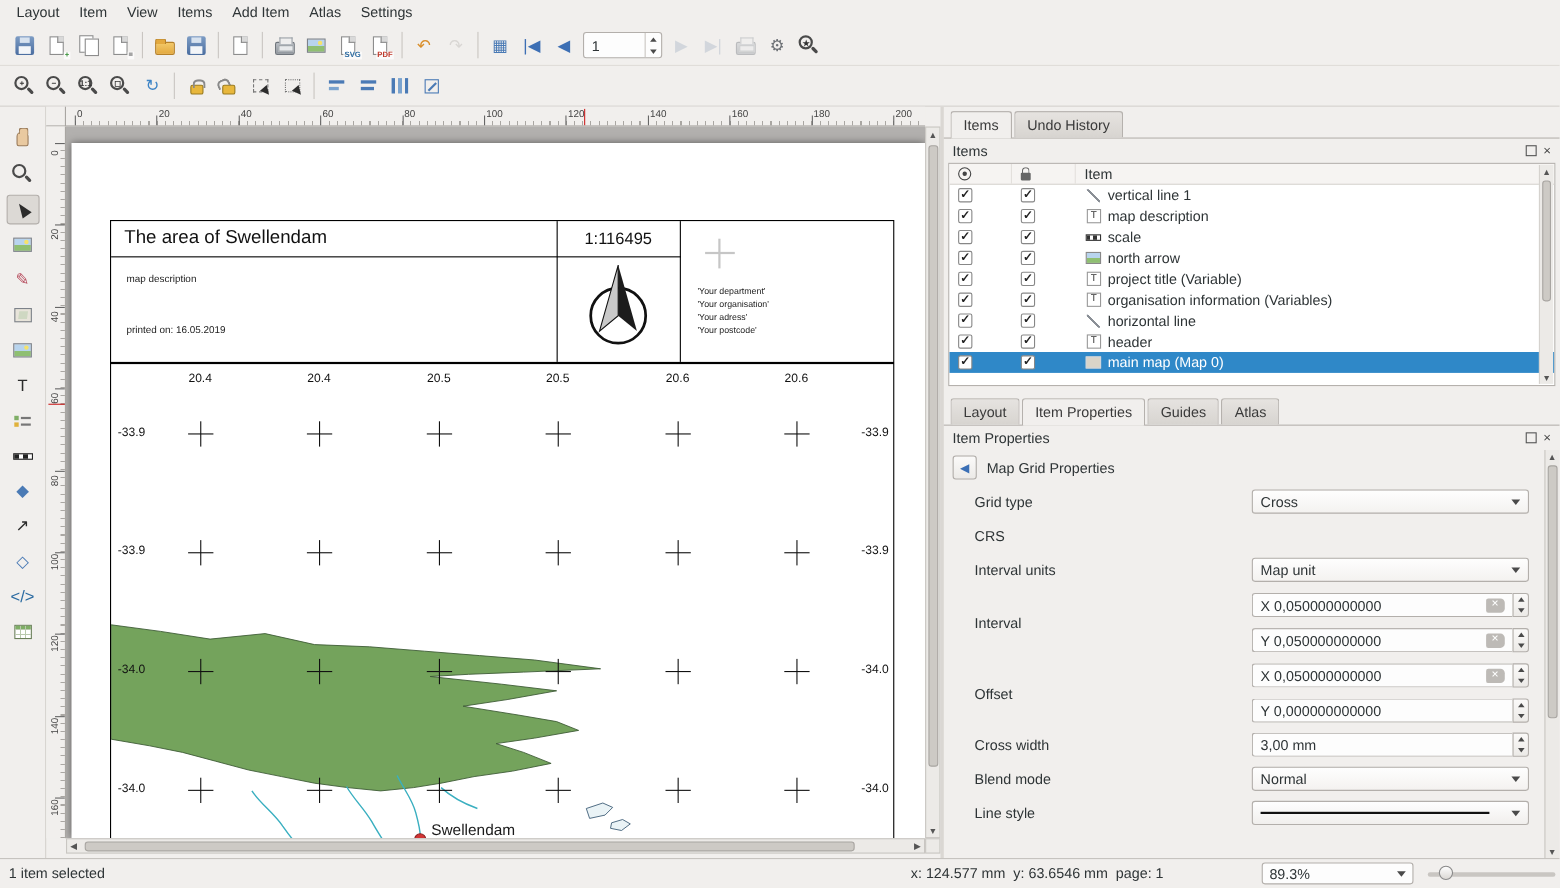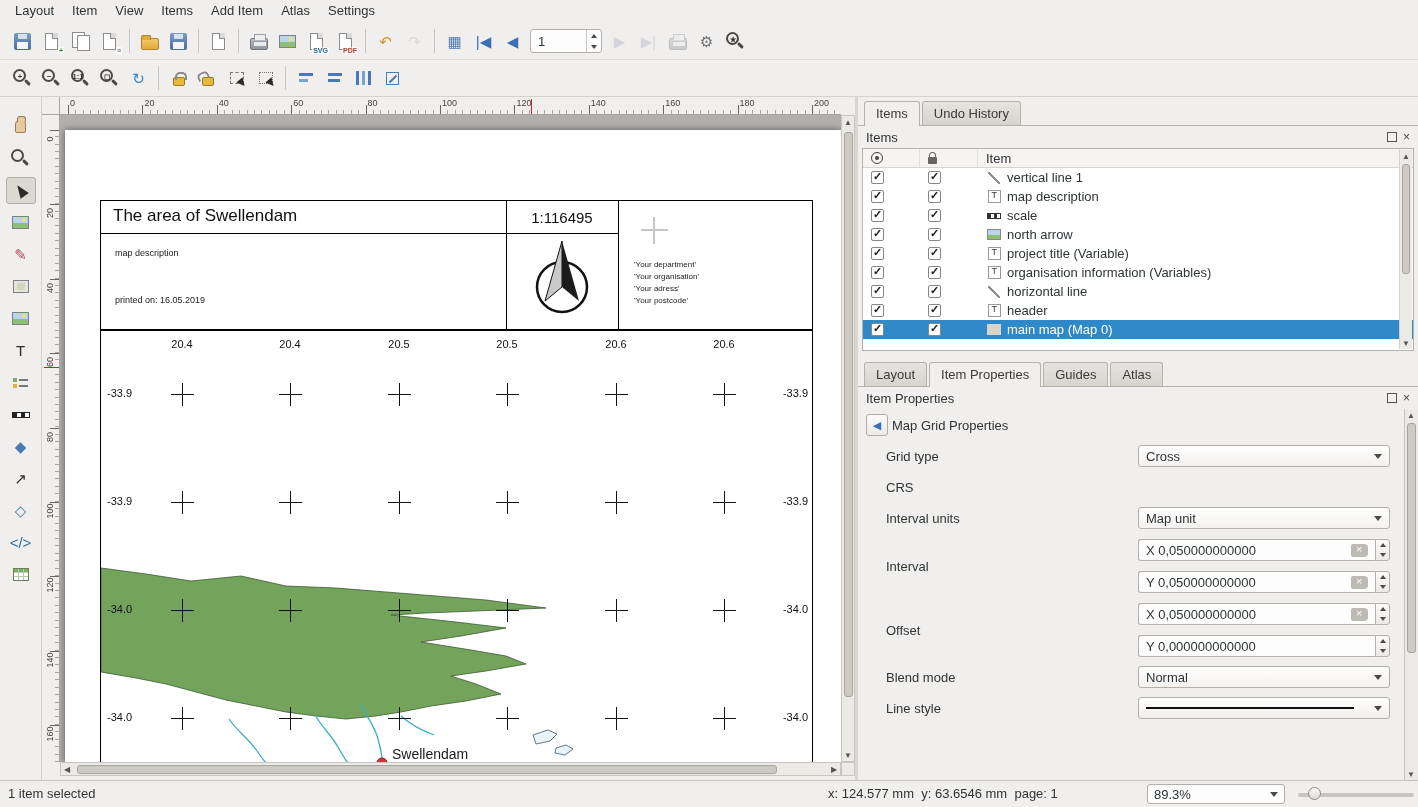--- a/index.html
+++ b/index.html
@@ -161,21 +161,21 @@
   .li-label::after { content:"T"; position:absolute; left:3px; top:-1px; font-size:9px; color:#333; }
   .li-scalebar { width:14px; height:6px; border:1px solid #333; background:repeating-linear-gradient(90deg,#333 0 3px,#fff 3px 6px); }
   .li-picture { width:14px; height:11px; border:1px solid #888; background:linear-gradient(180deg,#b8d4ee 0 55%,#8fbf72 55%); }
   .li-map { width:14px; height:11px; border:1px solid #cfd6dd; background:#d9d4c8; }
   #items-scroll { position:absolute; right:1px; top:1px; bottom:1px; width:13px; background:#eceae7; border-left:1px solid #d5d2ce; }
 
   #props-dock { flex:1; display:flex; flex-direction:column; margin-top:3px; }
   #props-content { flex:1; position:relative; overflow:hidden; }
   #back-row { display:flex; align-items:center; margin:5px 8px 0 8px; }
   #back-btn { width:22px; height:22px; background:linear-gradient(#fbfaf9,#eceae7); border:1px solid #b0aca8; border-radius:3px; display:flex; align-items:center; justify-content:center; color:#3b6fb5; font-size:11px; }
-  #back-row .t { margin-left:4px; font-size:13px; }
+  #back-row .t { margin-left:9px; font-size:13px; }
   #section-hdr { display:flex; align-items:center; margin:11px 0 0 10px; font-weight:bold; font-size:13px; }
   #section-hdr .tri { width:0; height:0; border-left:4px solid transparent; border-right:4px solid transparent; border-top:6px solid #2e3436; margin-right:7px; }
   .frow { display:flex; align-items:center; padding:0 28px; margin-top:9px; min-height:22px; }
   .frow .prop-label { flex:0 0 252px; font-size:13px; }
   .frow .ctrl { flex:1; display:flex; }
   .combo { flex:1; height:22px; background:linear-gradient(#fefefe,#f4f2f0); border:1px solid #b3afab; border-radius:3px; display:flex; align-items:center; padding:0 7px; font-size:13px; }
   .dd-arrow { margin-left:auto; width:0; height:0; border-left:4px solid transparent; border-right:4px solid transparent; border-top:5px solid #4a4a4a; }
   .field-center { flex:1; height:22px; background:#fdfdfd; border:1px solid #b3afab; border-radius:3px; display:flex; align-items:center; justify-content:center; font-size:13px; }
   .stack { flex:1; display:flex; flex-direction:column; gap:10px; }
   .spin-wrap { display:flex; height:22px; }
@@ -802,20 +802,34 @@
                   </div>
               <div class="spincol">
                     <div class="spin-up"></div>
                     <div class="spin-down"></div>
                   </div>
             </div>
           </div>
             </div>
         </div>
 
+        <div class="frow">
+          <span class="prop-label">Cross width</span>
+          <div class="ctrl">
+              <div class="spin-wrap" style="flex:1;">
+            <div class="spinfield">
+                  <span>3,00 mm</span>
+                </div>
+            <div class="spincol">
+                  <div class="spin-up"></div>
+                  <div class="spin-down"></div>
+                </div>
+          </div>
+            </div>
+        </div>
 
         <div class="frow">
           <span class="prop-label">Blend mode</span>
           <div class="ctrl">
               <div class="combo">
             <span>Normal</span>
             <span class="dd-arrow"></span>
           </div>
             </div>
         </div>

